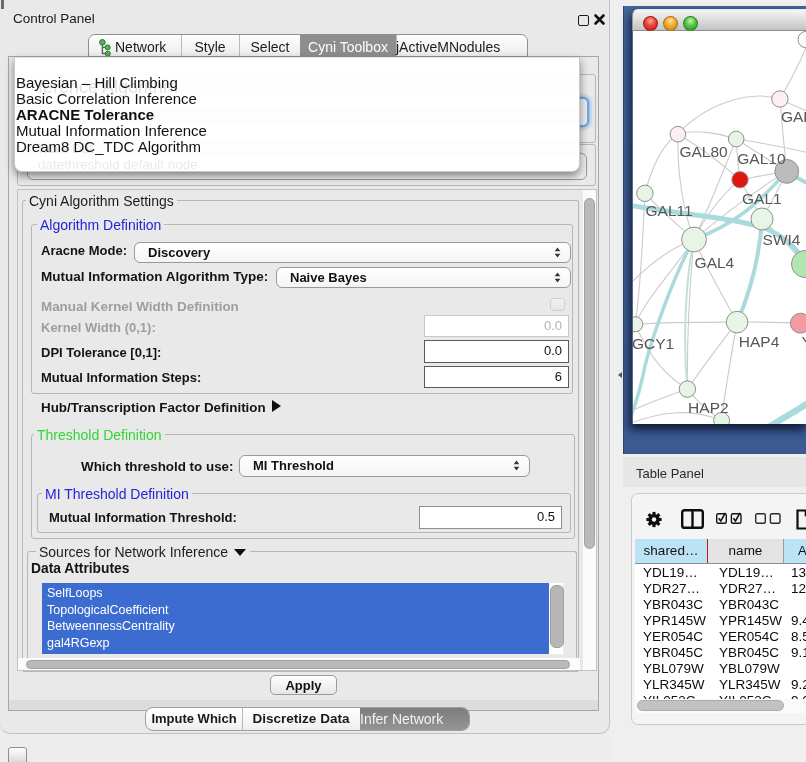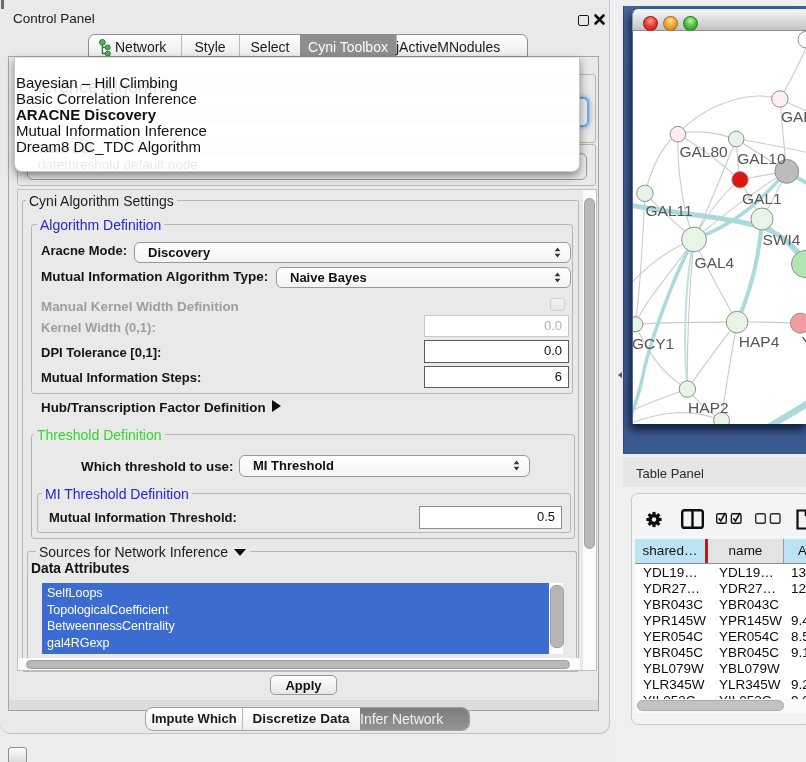--- a/index.html
+++ b/index.html
@@ -55,21 +55,21 @@
 <div class="grp" style="left:17px;top:144px;width:577px;height:40px;"></div>
 <div class="ab" style="left:27px;top:153px;width:558px;height:25px;border-radius:6px;border:1px solid #9a9a9a;background:#ededed;"></div>
 
 <div class="ab" style="left:14px;top:57px;width:566px;height:115px;background:#fff;background-image:repeating-linear-gradient(180deg,#ffffff 0px,#ffffff 16.2px,#fbfdff 16.2px,#fbfdff 32.4px);border:1px solid #c9c9c9;border-top:1px solid #e2e2e2;border-radius:0 0 8px 8px;box-shadow:0 4px 8px rgba(0,0,0,.45);box-sizing:border-box;z-index:40;">
   <div class="ab" style="left:23px;top:19px;font-size:18px;color:rgba(40,40,40,0.13);white-space:nowrap;">ference Algorithm</div>
   <div class="ab" style="left:21px;top:83px;font-size:13.5px;color:rgba(40,40,40,0.12);white-space:nowrap;">Table Dat</div>
   <div class="ab" style="left:23px;top:99px;font-size:13.5px;color:rgba(40,40,40,0.10);white-space:nowrap;">datethreshold default node</div>
   <div class="ab" style="left:0;top:16.6px;width:560px;">
     <div class="ditem">Bayesian – Hill Climbing</div>
     <div class="ditem">Basic Correlation Inference</div>
-    <div class="ditem" style="font-weight:bold;">ARACNE Discovery</div>
+    <div class="ditem" style="font-weight:bold;">ARACNE Tolerance</div>
     <div class="ditem">Mutual Information Inference</div>
     <div class="ditem">Dream8 DC_TDC Algorithm</div>
   </div>
 </div>
 
 <div class="ab" style="left:17px;top:189px;width:580px;height:482px;border:1px solid #c2c2c2;box-sizing:border-box;"></div>
 
 <div class="grp" style="left:22px;top:200px;width:555px;height:470px;border-radius:2px;"></div>
 <div class="gtitle" style="left:26px;top:193px;color:#1c1c1c;">Cyni Algorithm Settings</div>
 
@@ -276,21 +276,21 @@
     <rect x="0.7" y="0.7" width="9.6" height="9.6" rx="1.5" fill="none" stroke="#2a2a2a" stroke-width="1.4"></rect>
     <rect x="15.4" y="0.7" width="9.6" height="9.6" rx="1.5" fill="none" stroke="#2a2a2a" stroke-width="1.4"></rect>
   </svg>
   <svg class="ab" style="left:164px;top:15px;" width="16" height="21" viewBox="0 0 16 21">
     <path d="M1.5 1.5 H9.5 L14.5 6.5 V19.5 H1.5 Z" fill="none" stroke="#0d0d0d" stroke-width="2.2"></path>
     <path d="M9.5 1.5 V6.5 H14.5" fill="none" stroke="#0d0d0d" stroke-width="1.6"></path>
   </svg>
   </div>
 
 <div class="ab" style="left:635px;top:539px;width:171px;height:174px;background:#fff;overflow:hidden;">
-  <div class="ab" style="left:0;top:0;width:73px;height:24px;background:#bce3f3;border-right:3px solid #b91c1c;box-sizing:border-box;text-align:center;font-size:13.5px;line-height:24px;color:#111;">shared…</div>
+  <div class="ab" style="left:0;top:0;width:73px;height:24px;background:#bce3f3;border-right:1px solid #b91c1c;box-sizing:border-box;text-align:center;font-size:13.5px;line-height:24px;color:#111;">shared…</div>
   <div class="ab" style="left:73px;top:0;width:76px;height:24px;background:#e3e3e3;border-right:1px solid #9b9b9b;box-sizing:border-box;text-align:center;font-size:13.5px;line-height:24px;color:#111;">name</div>
   <div class="ab" style="left:149px;top:0;width:40px;height:24px;background:#bce3f3;font-size:13px;line-height:24px;color:#111;padding-left:14px;">A</div>
   <div class="ab" style="left:0;top:24px;width:171px;height:1px;background:#8d8d8d;"></div>
   <div class="ab" style="left:0;top:26px;width:190px;font-size:13.5px;color:#0c0c0c;line-height:16px;">
     <div>
         <span class="ab" style="left:8px;">YDL19…</span>
         <span class="ab" style="left:84px;">YDL19…</span>
         <span class="ab" style="left:156px;">13…</span>
       </div>
     <div style="position:relative;top:16px;">

